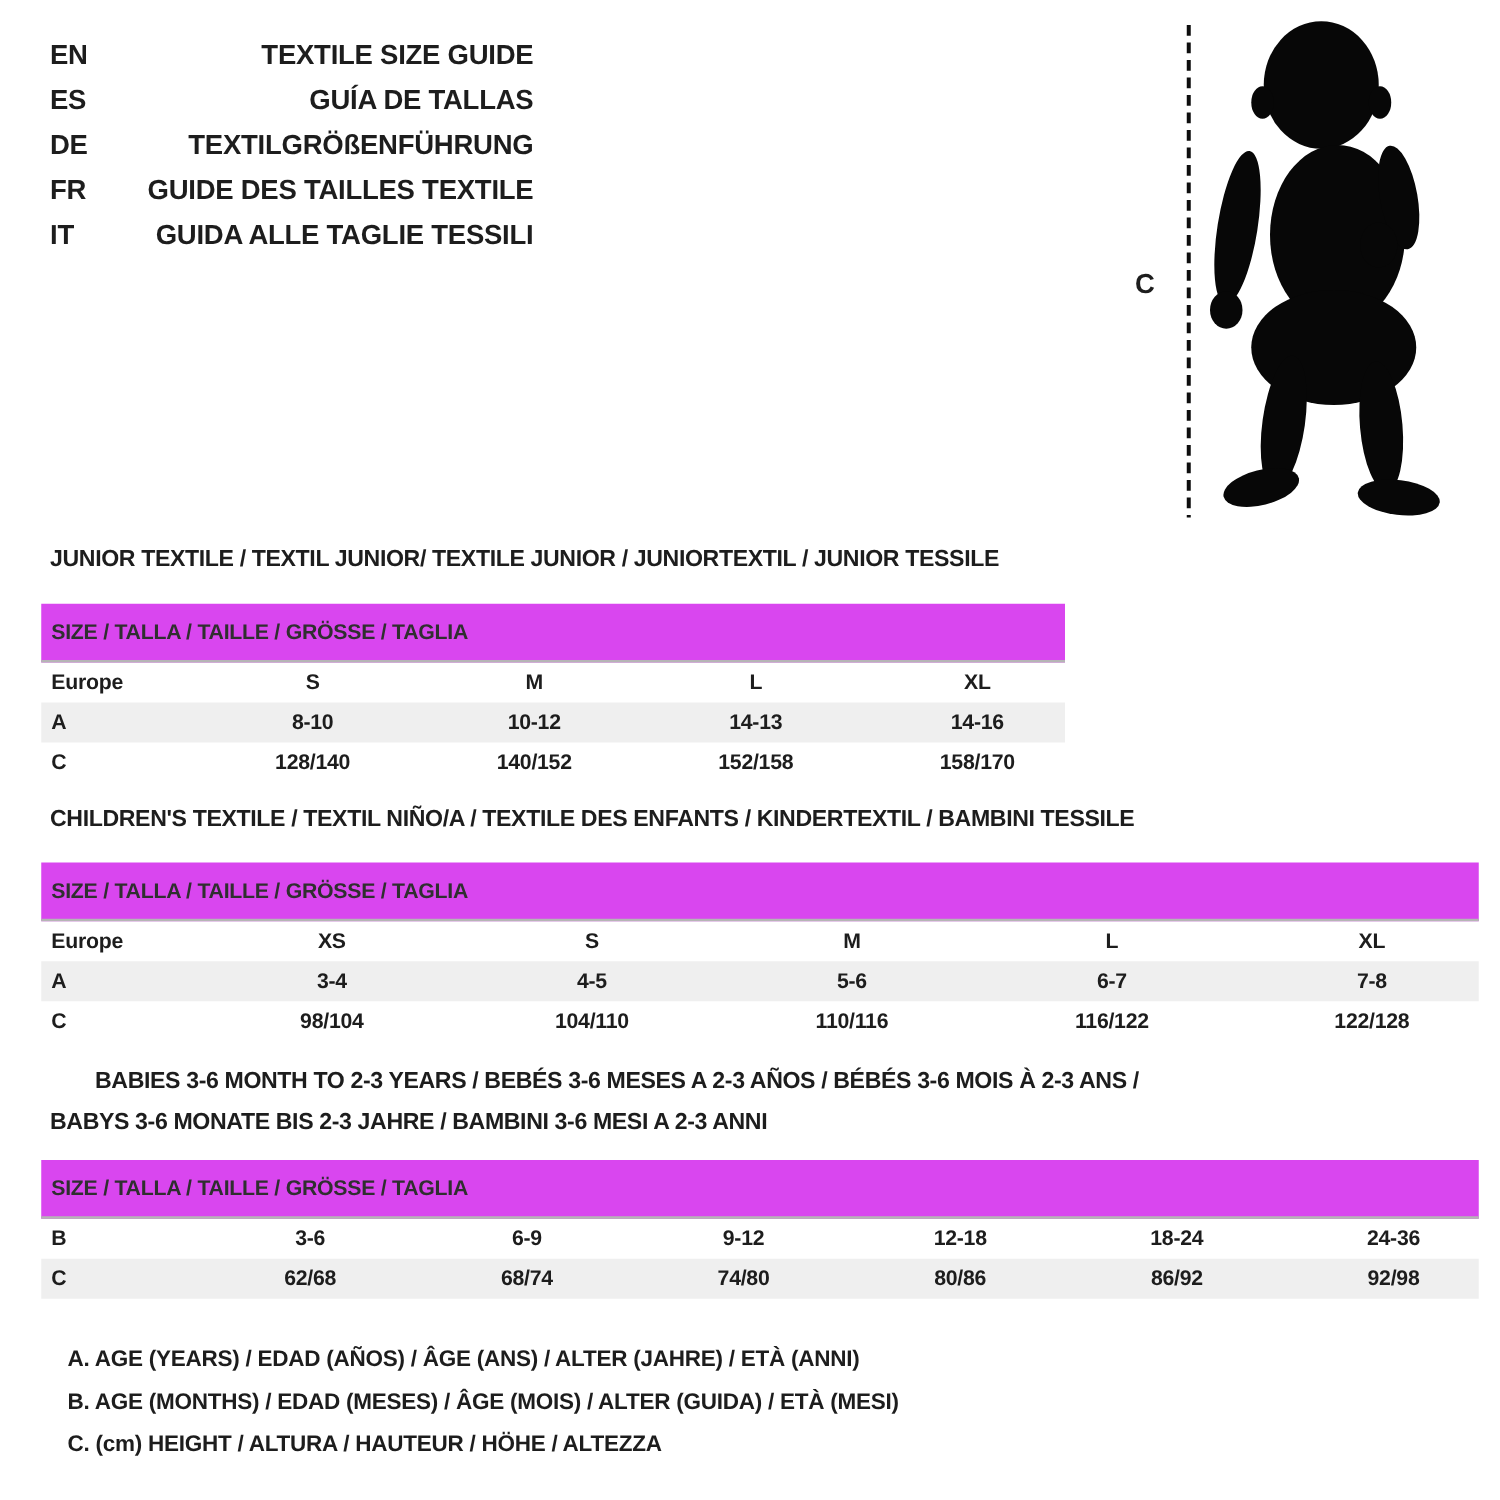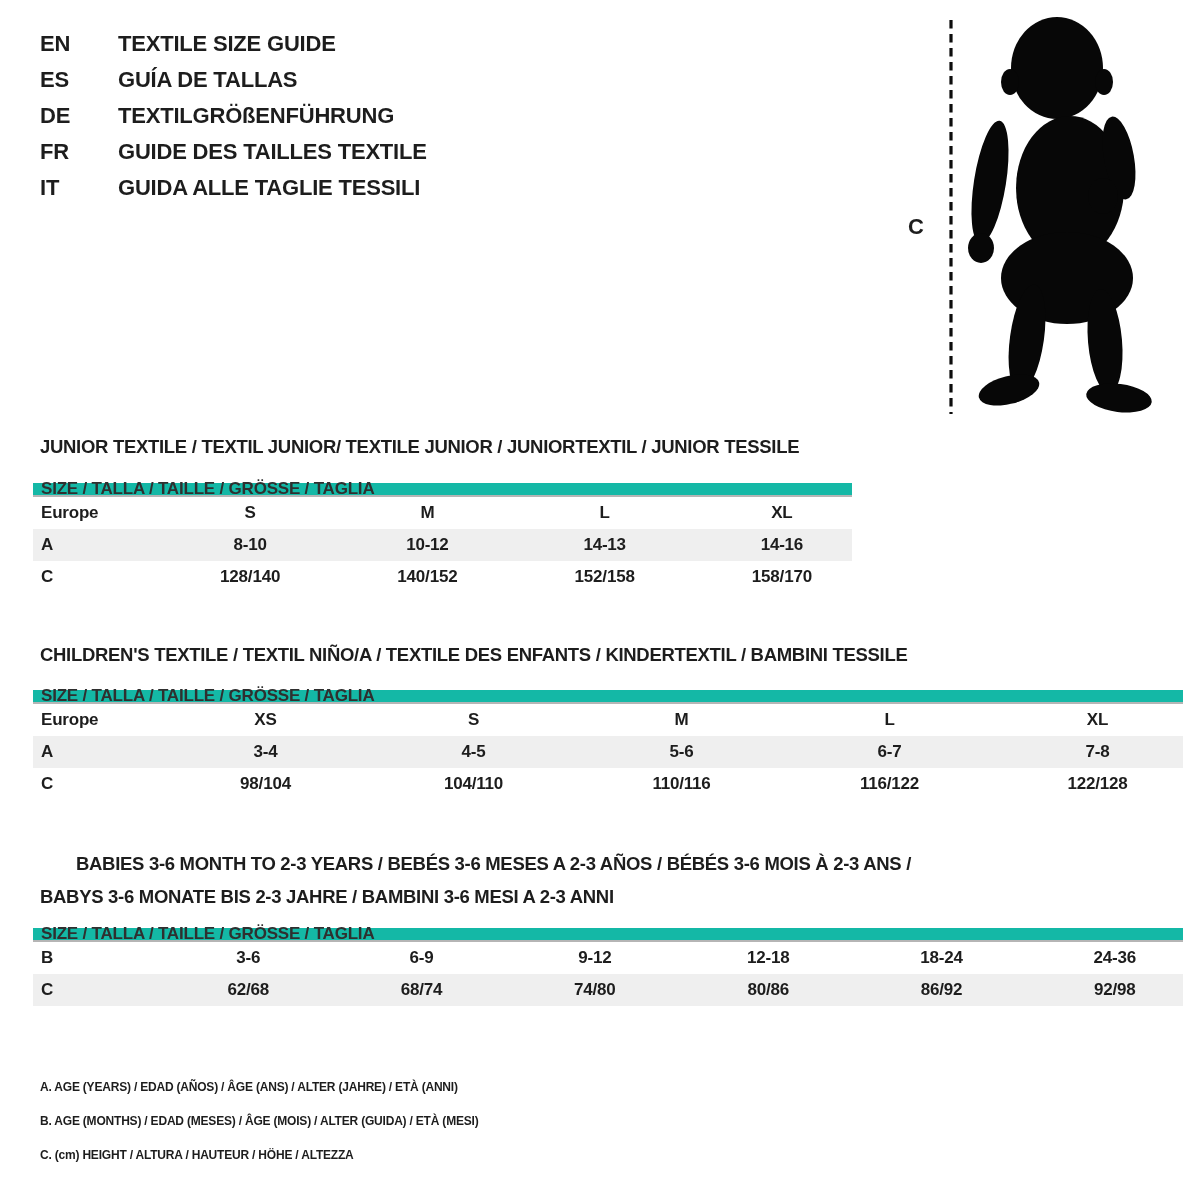--- a/index.html
+++ b/index.html
@@ -3,42 +3,42 @@
 <meta charset="utf-8">
 <style>
   html,body{margin:0;padding:0;background:#ffffff;}
   .page{
     position:relative;width:1200px;height:1200px;background:#ffffff;overflow:hidden;
     font-family:"Liberation Sans",sans-serif;font-weight:bold;color:#1d1d1d;
     letter-spacing:-0.2px;
   }
   
   .langs{position:absolute;left:40px;top:26px;}
-  .lang-row{display:flex;height:36px;align-items:center;font-size:22px;}
+  .lang-row{display:flex;height:36px;align-items:center;font-size:22px;justify-content:space-between;}
   .lang-code{width:78px;flex:0 0 78px;}
   .lang-label{white-space:nowrap;}
   
   .figure-svg{position:absolute;left:935px;top:10px;width:230px;height:410px;}
   .measure-label{position:absolute;left:908px;top:214px;font-size:22px;}
   
   .section-title{position:absolute;left:40px;font-size:18.5px;letter-spacing:-0.3px;white-space:nowrap;}
   
   .size-table{position:absolute;left:33px;}
   .band{
-    height:14px;background:#14b8a6;color:#2f2f2f;font-size:17px;
+    height:47px;background:#d946ef;color:#2f2f2f;font-size:17px;
     display:flex;align-items:center;padding-left:8px;box-sizing:border-box;
     border-bottom:2px solid #b5b5b5;
   }
   .t-row{display:flex;height:32px;align-items:center;font-size:17px;gap:37px;}
   .t-row.shaded{background:#efefef;}
   .t-label{flex:0 0 102px;padding-left:8px;}
   .t-cell{flex:1;text-align:center;}
   
   .legend{position:absolute;left:40px;top:1070px;}
-  .legend-line{height:34px;display:flex;align-items:center;font-size:12px;white-space:nowrap;}
+  .legend-line{height:34px;display:flex;align-items:center;font-size:18px;white-space:nowrap;margin-left:14px;}
 </style>
 </head>
 <body>
 
 <div class="page">
 
   <div class="langs">
     <div class="lang-row">
       <span class="lang-code">EN</span>
       <span class="lang-label">TEXTILE SIZE GUIDE</span>

